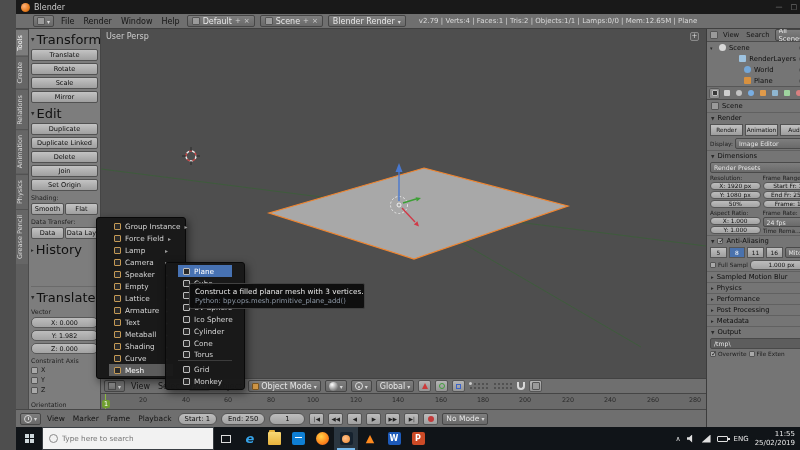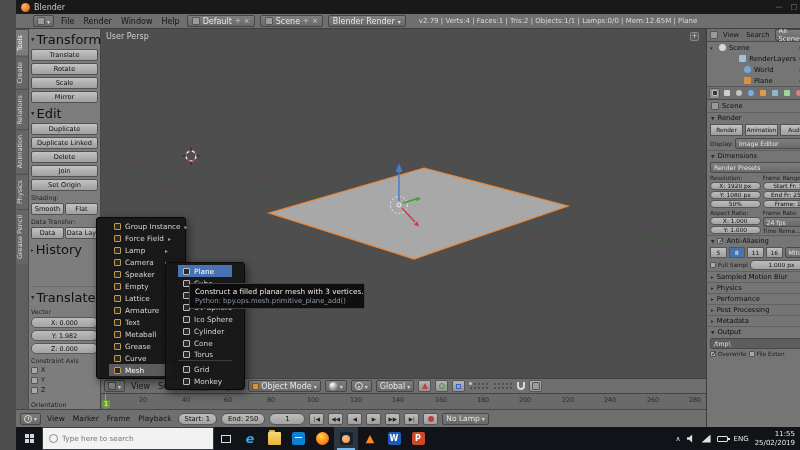--- a/index.html
+++ b/index.html
@@ -370,21 +370,21 @@
     <div class="pb">|◀</div>
       <div class="pb">◀◀</div>
       <div class="pb">◀</div>
       <div class="pb">▶</div>
       <div class="pb">▶▶</div>
       <div class="pb">▶|</div>
     <div class="pb">
         <div class="recdot"></div>
       </div>
     <div class="vsel">
-      <span>No Lamp</span>
+      <span>No Mode</span>
       <span class="car"></span>
     </div>
   </div>
 
   <div id="rpanel" class="abs">
     <div id="outhdr">
       <div class="mini-ic"></div>
       <span class="menu-label">View</span>
       <span class="menu-label">Search</span>
       <div class="vsel">
@@ -633,21 +633,21 @@
       </div>
 
       <div class="mi">
         <span class="ic"></span>
         <span>Metaball</span>
         <span class="arrow"></span>
       </div>
 
       <div class="mi">
         <span class="ic"></span>
-        <span>Grease</span>
+        <span>Shading</span>
         <span class="arrow"></span>
       </div>
 
       <div class="mi">
         <span class="ic"></span>
         <span>Curve</span>
         <span class="arrow"></span>
       </div>
 
       <div class="mi hl">

